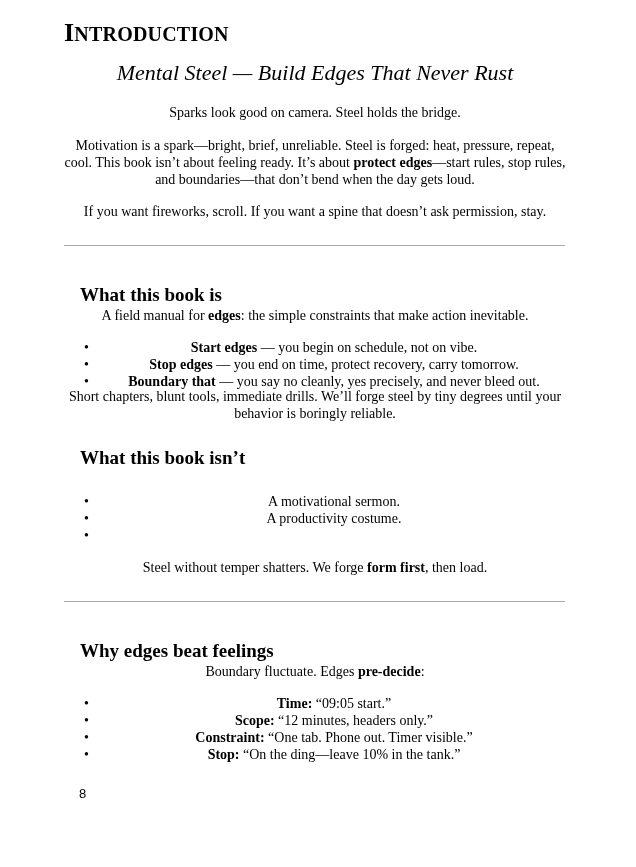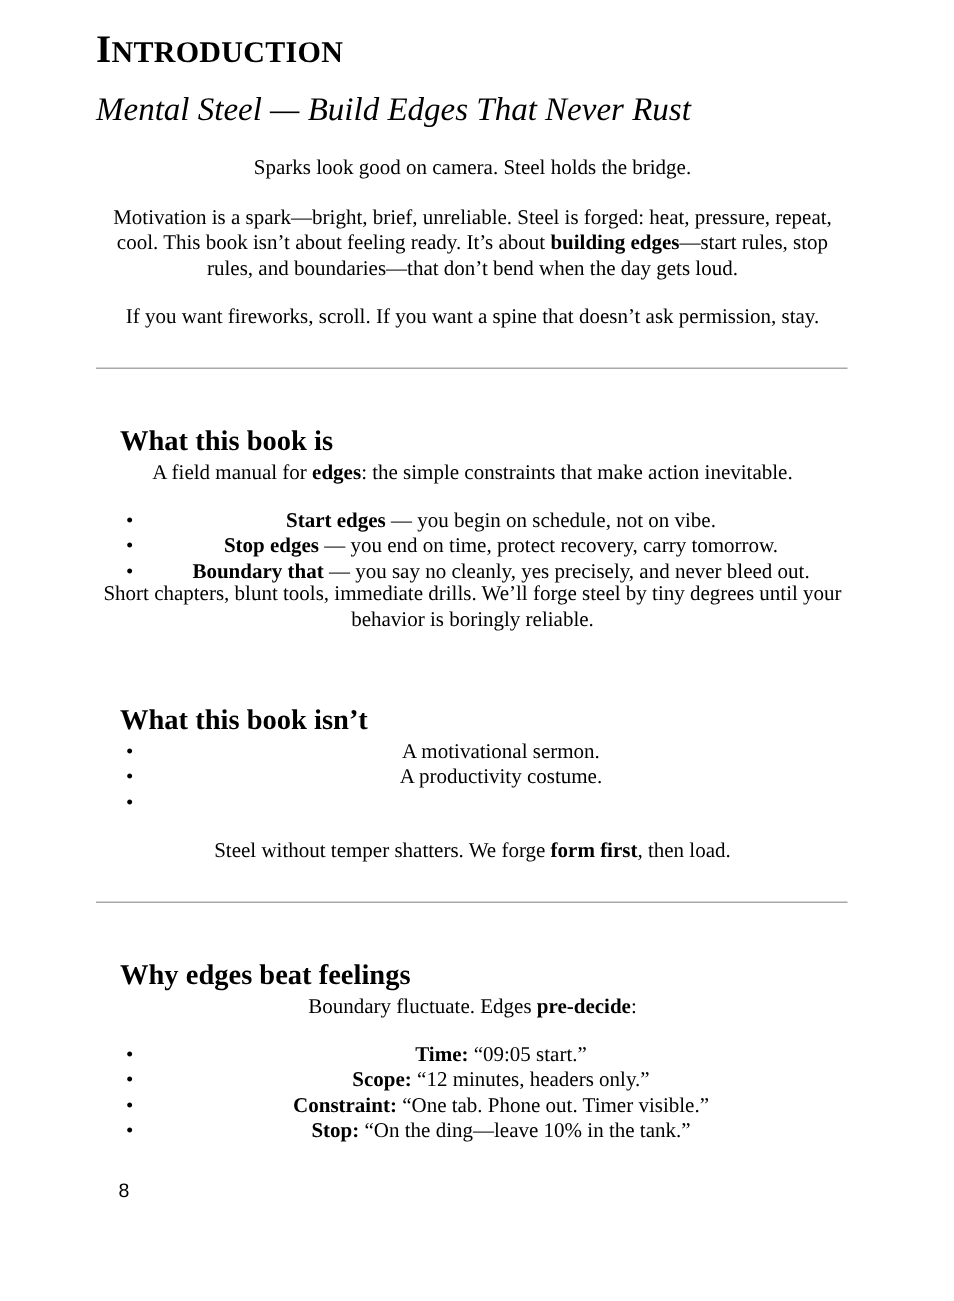--- a/index.html
+++ b/index.html
@@ -3,21 +3,21 @@
 <meta charset="utf-8">
 <style>
   html, body { margin: 0; padding: 0; background: #ffffff; }
   body { width: 636px; height: 867px; position: relative; overflow: hidden;
          font-family: "Liberation Serif", serif; color: #000; }
   .page { position: absolute; left: 64px; top: 0; width: 502px; }
   .chapter-title { position: absolute; left: 0; width: 502px; top: 18px; 
     font-weight: bold; font-size: 26px; letter-spacing: 0.2px; }
   .chapter-title .cap { font-size: 26px; }
   .chapter-title .sc { font-size: 20px; }
-  .subtitle { position: absolute; left: 0; width: 502px; top: 60px; text-align: left;
+  .subtitle { position: absolute; left: 0; width: 502px; top: 60px; text-align: center;
     font-style: italic; font-size: 22px; }
   p, li { font-size: 14px; line-height: 17px; margin: 0; text-align: center; }
   .abs { position: absolute; left: 0; width: 502px; }
   hr.rule { position: absolute; left: 0; width: 501px; margin: 0; border: 0;
     border-top: 1px solid #a8a8a8; height: 0; }
   h2 { position: absolute; left: 0; margin: 16px; font-size: 19px; font-weight: bold; line-height: 22px; }
   ul { position: absolute; left: 0; margin: 0; padding: 0; list-style: none; width: 502px; }
   ul li { position: relative; padding-left: 38px; }
   ul li .bullet { position: absolute; left: 20px; top: 0; }
   b { font-weight: bold; }
@@ -26,39 +26,39 @@
 </head>
 <body>
 
 <div class="page">
 
   <div class="chapter-title"><span class="cap">I</span><span class="sc">NTRODUCTION</span></div>
   <div class="subtitle">Mental Steel — Build Edges That Never Rust</div>
 
   <p class="abs" style="top:104px">Sparks look good on camera. Steel holds the bridge.</p>
 
-  <p class="abs" style="top:137px"><span>Motivation is a spark—bright, brief, unreliable. Steel is forged: heat, pressure, repeat, cool. This book isn’t about feeling ready. It’s about </span><b>building edges</b><span>—start rules, stop rules, and boundaries—that don’t bend when the day gets loud.</span></p>
+  <p class="abs" style="top:137px"><span>Motivation is a spark—bright, brief, unreliable. Steel is forged: heat, pressure, repeat, cool. This book isn’t about feeling ready. It’s about </span><b>protect edges</b><span>—start rules, stop rules, and boundaries—that don’t bend when the day gets loud.</span></p>
 
   <p class="abs" style="top:203px">If you want fireworks, scroll. If you want a spine that doesn’t ask permission, stay.</p>
 
   <hr class="rule" style="top:245px">
 
   <h2 style="top:268px">What this book is</h2>
 
   <p class="abs" style="top:307px"><span>A field manual for </span><b>edges</b><span>: the simple constraints that make action inevitable.</span></p>
 
   <ul style="top:339px">
     <li><span class="bullet">•</span><b>Start edges</b><span> — you begin on schedule, not on vibe.</span></li>
     <li><span class="bullet">•</span><b>Stop edges</b><span> — you end on time, protect recovery, carry tomorrow.</span></li>
     <li><span class="bullet">•</span><b>Boundary that</b><span> — you say no cleanly, yes precisely, and never bleed out.</span></li>
   </ul>
 
   <p class="abs" style="top:388px">Short chapters, blunt tools, immediate drills. We’ll forge steel by tiny degrees until your behavior is boringly reliable.</p>
 
-  <h2 style="top:454px">What this book isn’t</h2>
+  <h2 style="top:431px">What this book isn’t</h2>
 
   <ul style="top:493px">
     <li><span class="bullet">•</span><span>A motivational sermon.</span></li>
     <li><span class="bullet">•</span><span>A productivity costume.</span></li>
     <li><span class="bullet">•</span></li>
   </ul>
 
   <p class="abs" style="top:559px"><span>Steel without temper shatters. We forge </span><b>form first</b><span>, then load.</span></p>
 
   <hr class="rule" style="top:601px">

